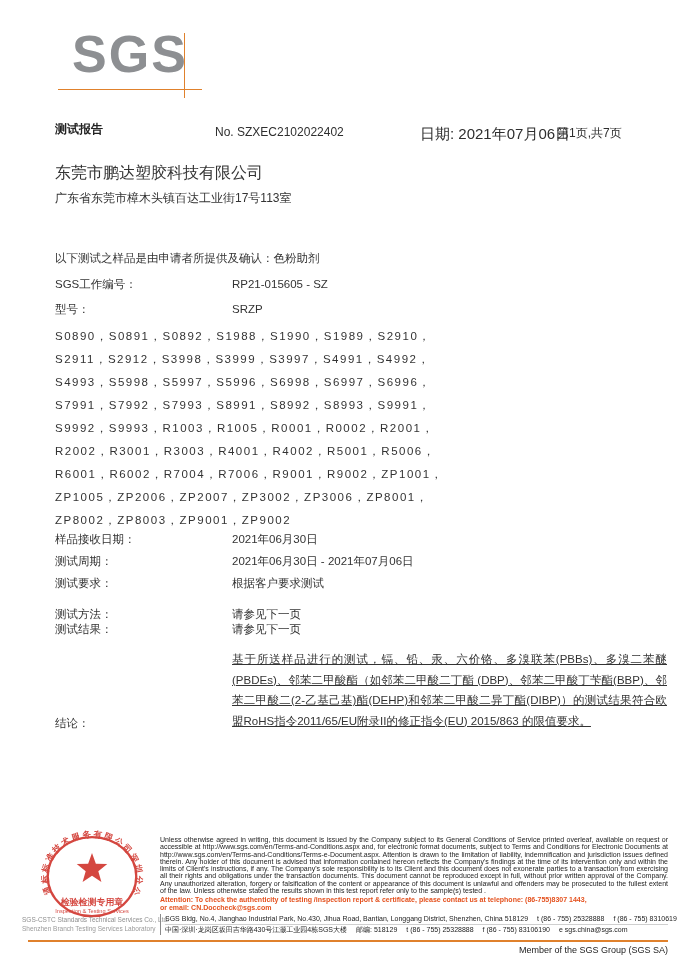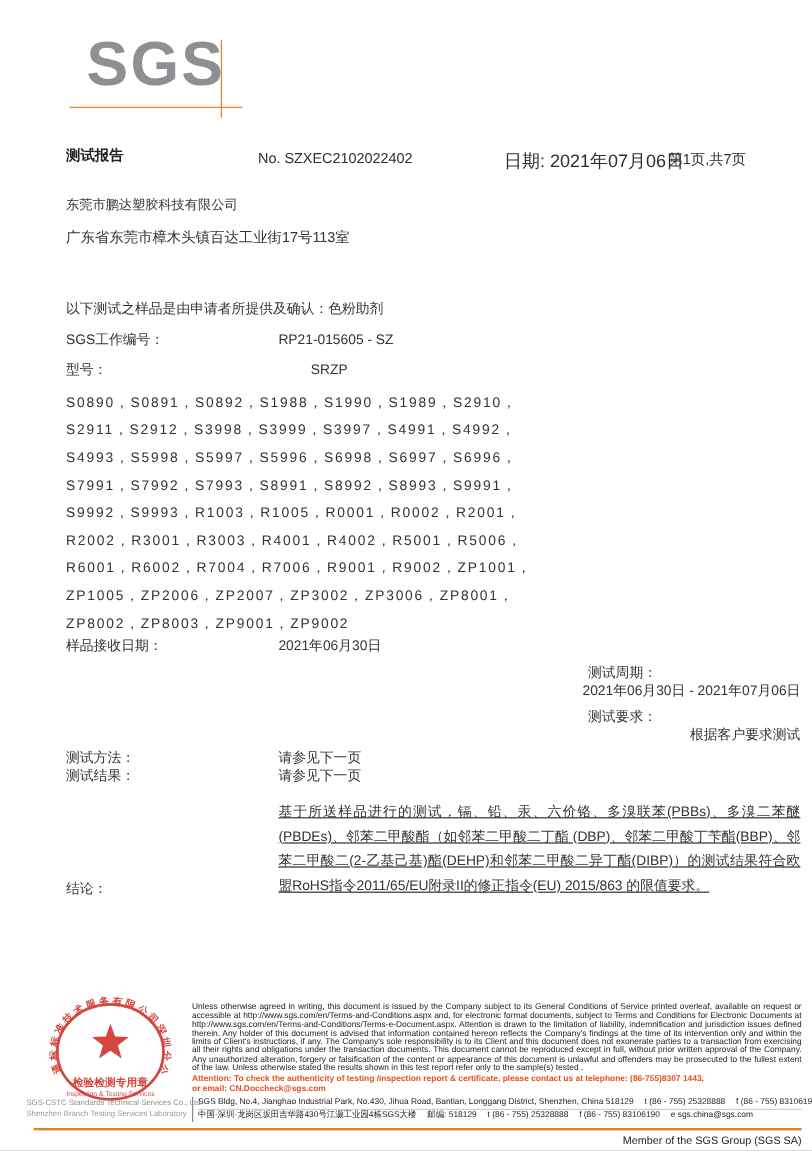--- a/index.html
+++ b/index.html
@@ -10,36 +10,36 @@
   .logo{position:absolute;left:72px;top:28px;font-size:52px;font-weight:bold;
         color:#8d8f92;letter-spacing:2px;line-height:1;}
   .logo-hline{position:absolute;left:58px;top:89px;width:144px;height:1px;background:#e0812c;}
   .logo-vline{position:absolute;left:184px;top:33px;width:1px;height:65px;background:#e0812c;}
 
   .doc-title{position:absolute;left:55px;top:121px;font-size:12px;font-weight:bold;color:#222;}
   .report-no{position:absolute;left:215px;top:125px;font-size:12px;}
   .report-date{position:absolute;left:420px;top:125px;font-size:15px;}
   .page-ind{position:absolute;left:557px;top:125px;font-size:12px;}
 
-  .applicant-name{position:absolute;left:55px;top:163px;font-size:11px;color:#333;}
+  .applicant-name{position:absolute;left:55px;top:163px;font-size:16px;color:#333;}
   .applicant-addr{position:absolute;left:55px;top:190px;font-size:12px;color:#333;}
 
   
   .info{position:absolute;left:55px;top:251px;width:612px;font-size:11.5px;color:#333;}
   .statement{margin-bottom:11px;line-height:15px;}
   .row{display:flex;align-items:flex-end;}
   .row .label{width:177px;flex:none;line-height:15px;}
   .row .value{flex:1;line-height:15px;}
   .r-job{margin-bottom:10px;}
-  .r-model{margin-bottom:8px;gap:27px;}
+  .r-model{margin-bottom:8px;}
   .r-clientref{margin-bottom:0;}
   .code-line{line-height:23px;letter-spacing:1.5px;white-space:nowrap;}
   .r-received{margin-bottom:7px;}
-  .r-period{margin-bottom:7px;flex-direction:column;}
-  .r-request{margin-bottom:4px;flex-direction:column;}
+  .r-period{margin-bottom:7px;}
+  .r-request{margin-bottom:16px;}
   .r-method{}
   .r-result{margin-bottom:12px;}
   .r-conclusion .value{line-height:20.5px;text-align:justify;text-decoration:underline;}
 
   
   .stamp-svg{position:absolute;left:26px;top:822px;opacity:.9;}
   .stamp-co-en{position:absolute;left:22px;top:916px;width:170px;font-size:6.5px;color:#8f8f8f;white-space:nowrap;}
   .stamp-co-br{position:absolute;left:22px;top:925px;width:170px;font-size:6.5px;color:#9a9a9a;white-space:nowrap;}
 
   .legal{position:absolute;left:160px;top:836px;width:508px;}

